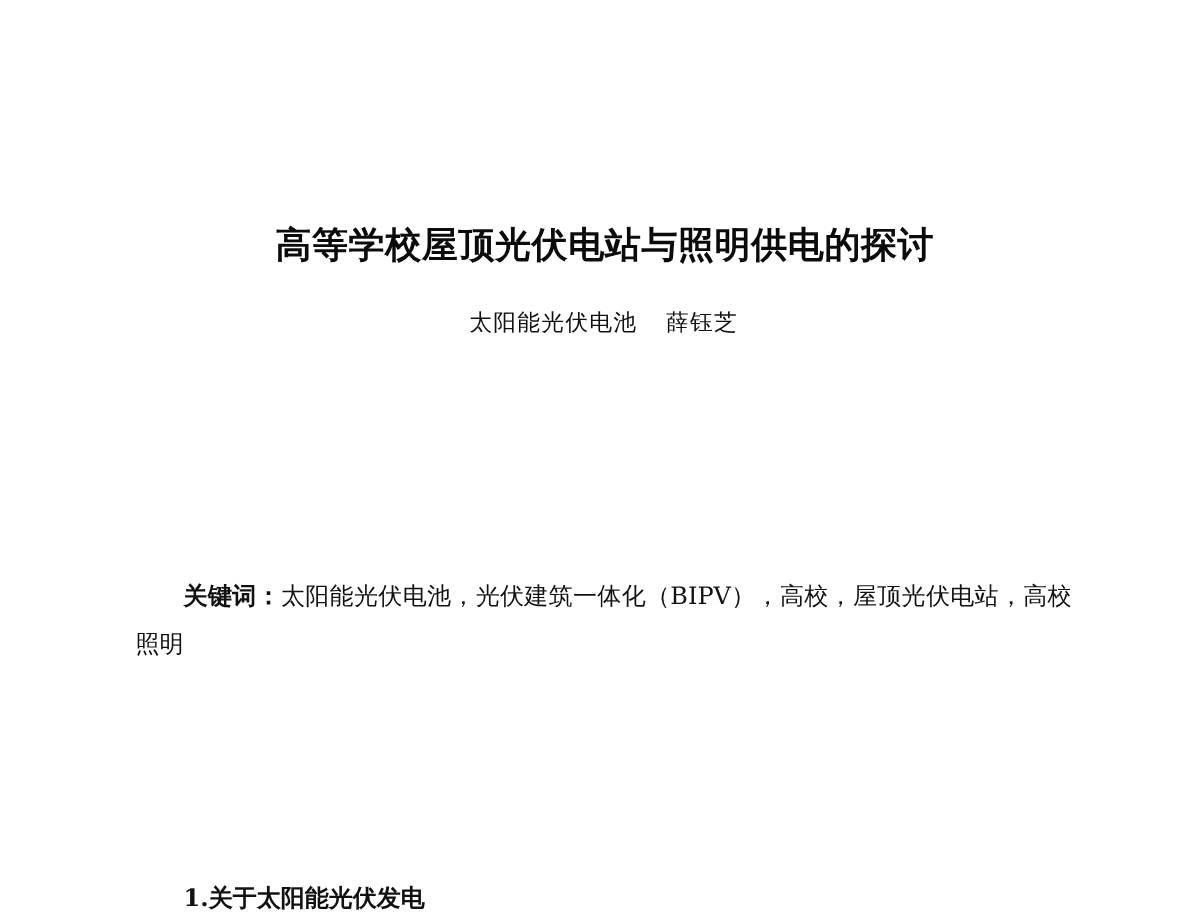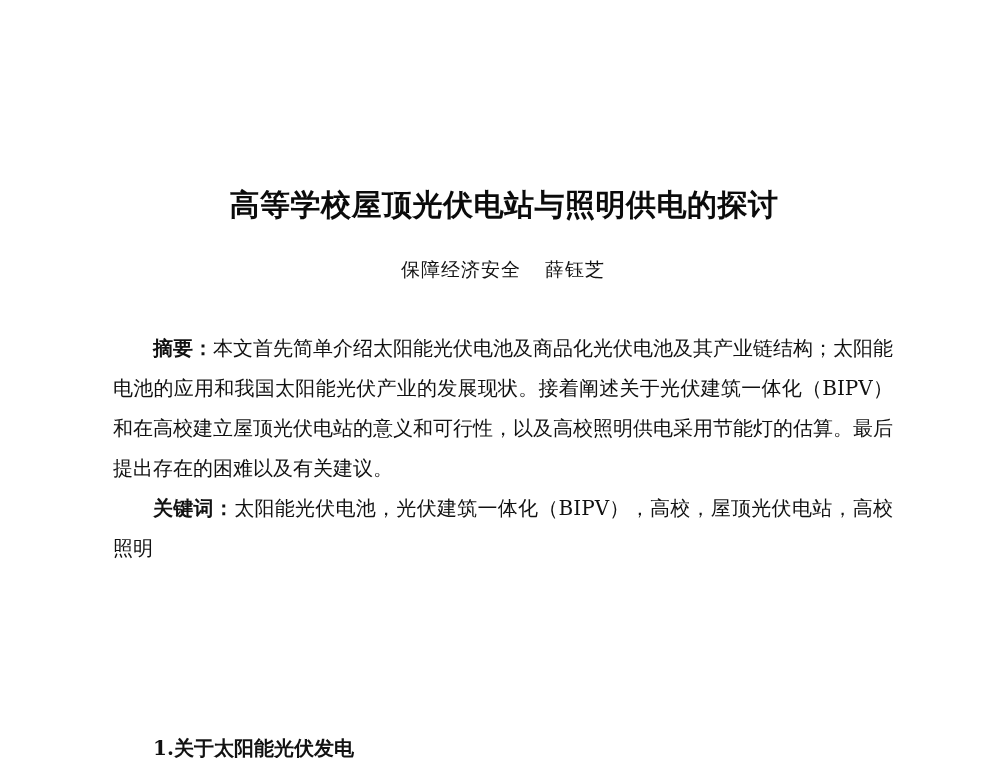--- a/index.html
+++ b/index.html
@@ -55,21 +55,21 @@
       font-size: 20px;
       line-height: 40px;
       text-align: justify;
       color: #111;
     }
     .block p {
       margin: 0;
       text-indent: 40px;
     }
     .abstract { top: 328px; }
-    .keywords { top: 488px; }
+    .keywords { top: 476px; }
     .body-para { top: 568px; }
     .section-heading {
       position: absolute;
       left: 153px;
       top: 728px;
       font-size: 20px;
       line-height: 40px;
       font-weight: bold;
       white-space: nowrap;
       color: #111;
@@ -77,26 +77,23 @@
     .label-bold { font-weight: bold; }
   </style>
 </head>
 <body>
 
 <div class="page">
 
   <div class="title">高等学校屋顶光伏电站与照明供电的探讨</div>
 
   <div class="author-line">
-    <span class="affil">保障经济安全</span><span class="gap"></span><span class="name">薛钰芝</span>
+    <span class="affil">太阳能光伏电池</span><span class="gap"></span><span class="name">薛钰芝</span>
   </div>
 
-  <div class="block abstract">
-    <p><span class="label-bold">摘要：</span><span>本文首先简单介绍太阳能光伏电池及商品化光伏电池及其产业链结构；太阳能电池的应用和我国太阳能光伏产业的发展现状。接着阐述关于光伏建筑一体化（BIPV）和在高校建立屋顶光伏电站的意义和可行性，以及高校照明供电采用节能灯的估算。最后提出存在的困难以及有关建议。</span></p>
-  </div>
 
   <div class="block keywords">
     <p><span class="label-bold">关键词：</span><span>太阳能光伏电池，光伏建筑一体化（BIPV），高校，屋顶光伏电站，高校照明</span></p>
   </div>
 
 
   <div class="section-heading">1.关于太阳能光伏发电</div>
 
 </div>
 

